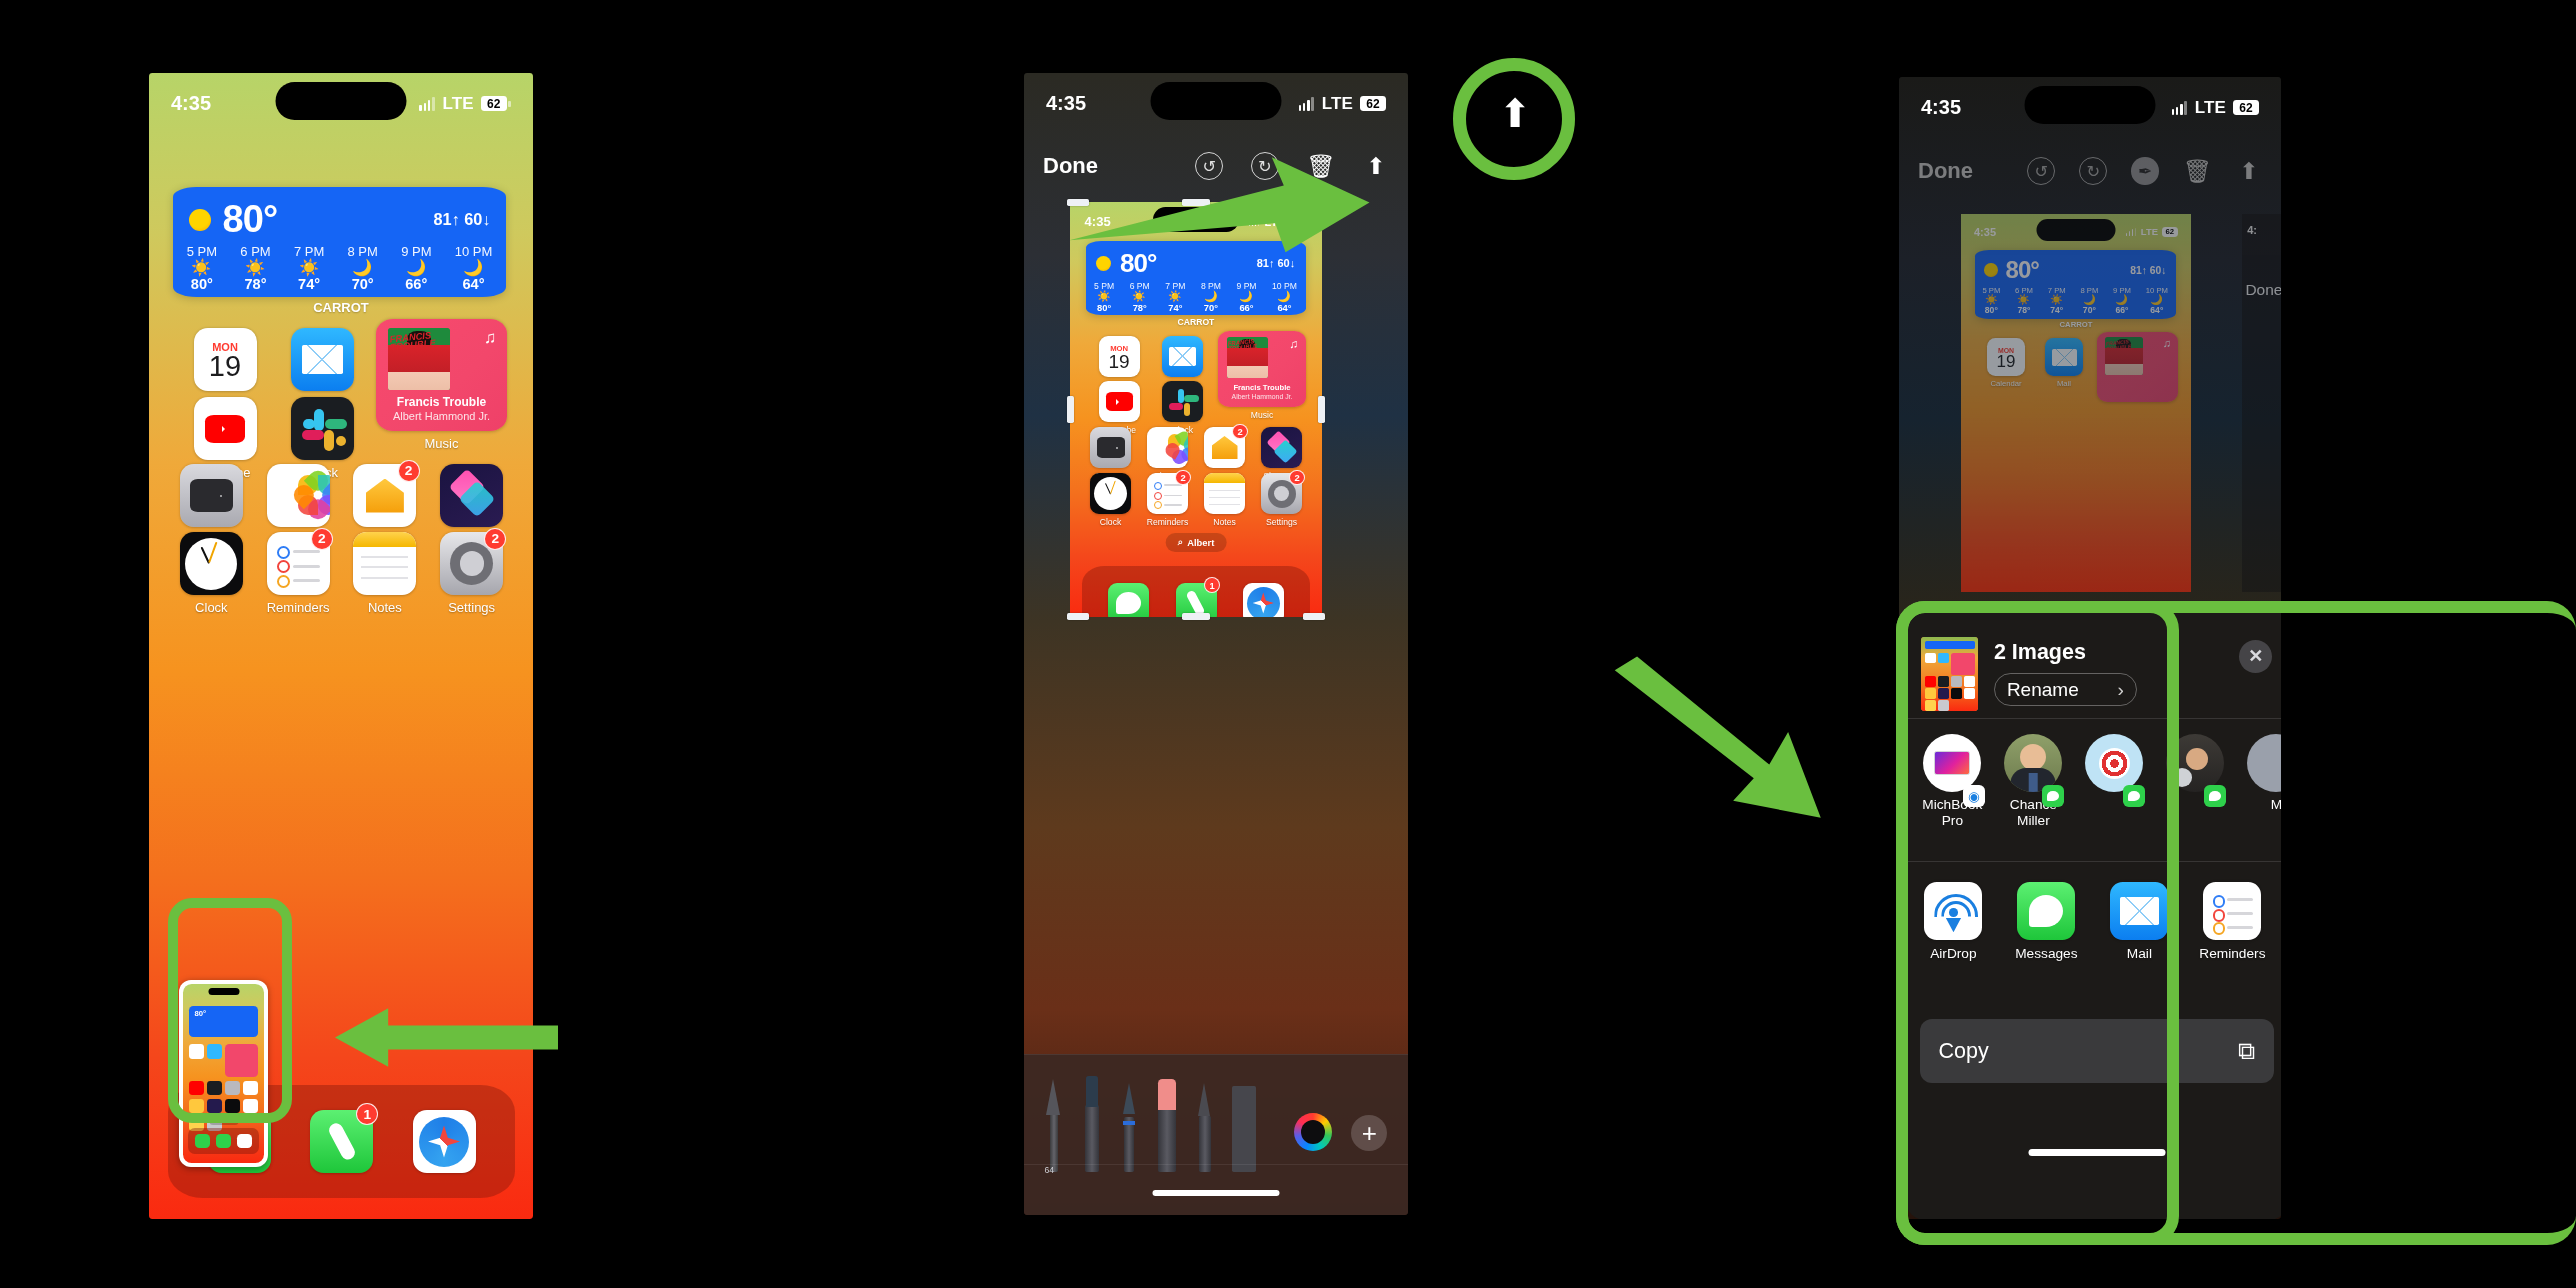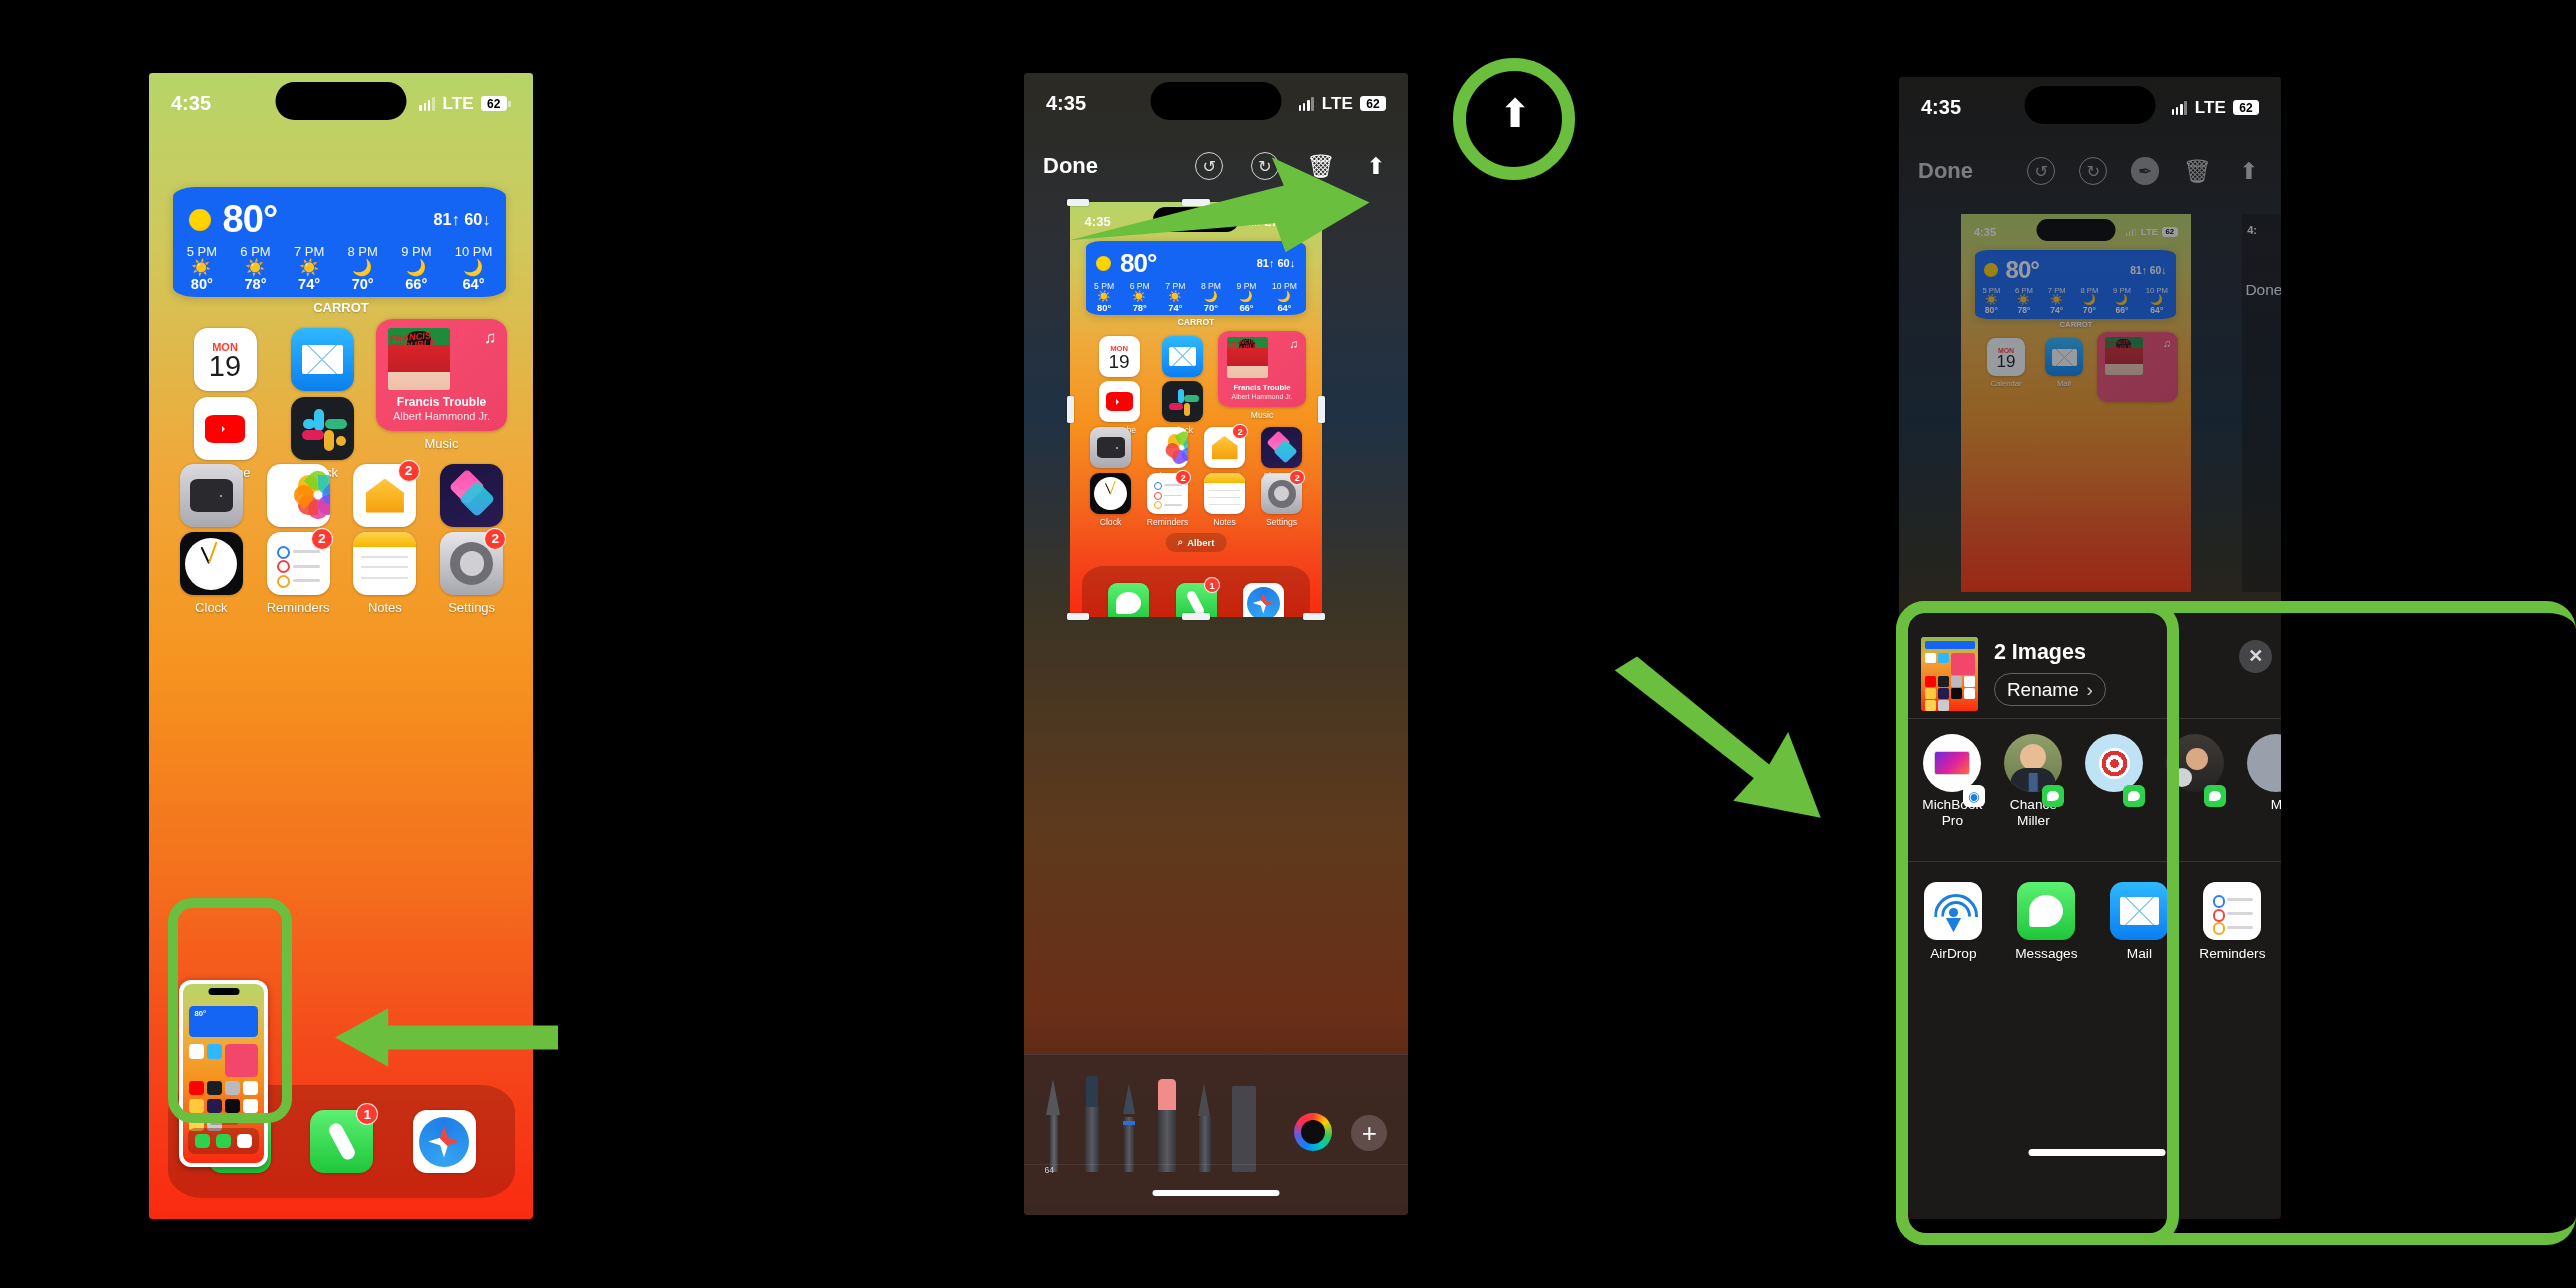--- a/index.html
+++ b/index.html
@@ -129,21 +129,21 @@
   .pen{position:relative;flex:0 0 auto;}
   .home-ind{position:absolute;left:50%;transform:translateX(-50%);background:#fff;border-radius:858px;}
   .hdl{position:absolute;background:#eef1f5;border-radius:1.7px;box-shadow:0 0 1.7px rgba(0,0,0,.4);}
 
   
   .sheet{position:absolute;background:#1c1a18;border-radius:19px;overflow:hidden;}
   .sh-head{position:absolute;left:0;right:0;top:12px;display:flex;align-items:flex-start;}
   .sh-thumb{border-radius:3.4px;overflow:hidden;position:relative;flex:0 0 auto;background:#f08a2a;}
   .sh-title{color:#fff;font-weight:600;}
   .sh-rename{display:inline-flex;align-items:center;border:0.9px solid rgba(255,255,255,.32);
-             border-radius:858px;color:#fff;}
+             border-radius:858px;color:#fff;gap:31px;}
   .sh-close{margin-left:auto;border-radius:50%;background:rgba(120,120,128,.45);
             color:#d9d9de;display:flex;align-items:center;justify-content:center;font-weight:600;}
   .sh-div{position:absolute;left:0;right:0;height:0.9px;background:rgba(255,255,255,.12);}
   .sh-people{position:absolute;display:flex;}
   .person{display:flex;flex-direction:column;align-items:center;position:relative;flex:0 0 auto;}
   .avatar{border-radius:50%;position:relative;overflow:hidden;background:#8e8e93;}
   .avbadge{position:absolute;border-radius:26%;display:flex;align-items:center;justify-content:center;}
   .pname{color:#fff;text-align:center;line-height:1.12;}
   .sh-apps{position:absolute;display:flex;}
   .shapp{display:flex;flex-direction:column;align-items:center;flex:0 0 auto;}
@@ -922,20 +922,24 @@
           <span class="rdot" style="left:9.4px;top:27px;width:8.6px;height:8.6px;border-width:2.6px;border-color:#f2453d;"></span>
           <span class="rline" style="left:24px;top:30px;width:26px;height:2.6px;"></span>
           <span class="rdot" style="left:9.4px;top:40px;width:8.6px;height:8.6px;border-width:2.6px;border-color:#f5a623;"></span>
           <span class="rline" style="left:24px;top:44px;width:26px;height:2.6px;"></span>
         </div>
         <div class="lbl" style="font-size:13.7px;margin-top:6px;">Reminders</div>
       </div>
 
     </div>
 
+    <div class="sh-row" style="left:13.7px;right:13.7px;top:410px;height:64px;padding:0 19px;">
+      <span class="t" style="font-size:21.5px;">Copy</span>
+      <span class="gl" style="font-size:24px;">⧉</span>
+    </div>
 
     <span class="home-ind" style="bottom:64px;width:137px;height:6.9px;"></span>
   </div>
 </div>
 
 <div class="ann-sheetbox" style="left:1896px;top:601px;width:283px;height:644px;"></div>
 <div class="ann-sheetbox" style="left:1896px;top:601px;width:680px;height:644px;border-right:none;"></div>
 
 <svg class="ann-arrow" style="left:1606px;top:653px;" width="275" height="206" viewBox="0 0 320 240">
   <polygon points="10,20 36,4 190,130 212,92 250,192 148,172 172,146" fill="#6abf3f"></polygon>

